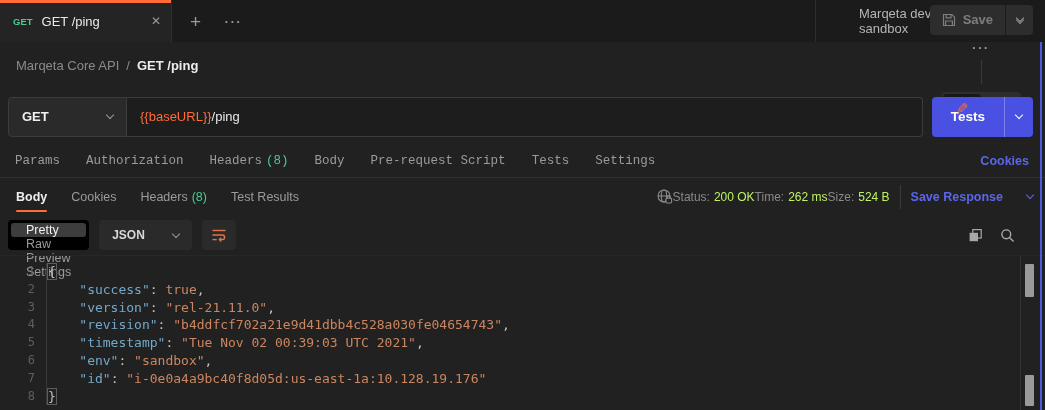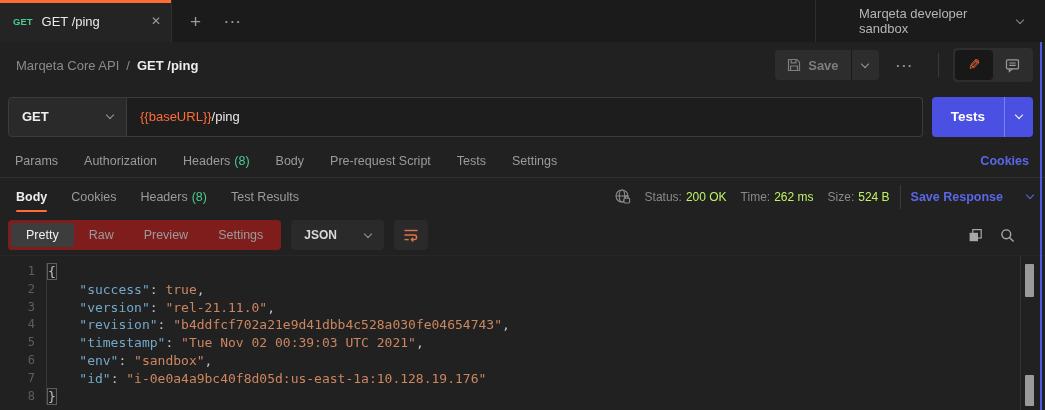--- a/index.html
+++ b/index.html
@@ -21,21 +21,21 @@
   .tab-actions{display:flex;align-items:center;gap:24px;padding:0 18px;color:#9a9a9a;}
   .plus{font-size:19px;font-weight:300;line-height:1;}
   .dots{font-size:8px;letter-spacing:3px;color:#9a9a9a;}
   .workspace{margin-left:auto;width:230px;border-left:1px solid #2e2e2e;display:flex;align-items:center;padding:0 22px 0 43px;color:#b5b5b5;font-size:13px;cursor:pointer;}
   .workspace .chev{margin-left:auto;color:#8a8a8a;}
 
   
   .header-row{height:46px;display:flex;align-items:center;padding:0 12px 0 16px;background:#212121;}
   .crumbs{font-size:13px;color:#8a8a8a;display:flex;gap:7px;align-items:center;white-space:nowrap;}
   .crumb-cur{color:#ededed;font-weight:700;}
-  .header-right{margin-left:auto;display:flex;align-items:center;gap:8px;}
+  .header-right{margin-left:auto;display:flex;align-items:center;gap:8px;flex-direction:column;}
   .save-group{display:flex;align-items:stretch;background:#2d2d2d;border-radius:4px;height:30px;overflow:hidden;}
   .save-main{display:flex;align-items:center;gap:7px;padding:0 12px;color:#7d7d7d;font-size:13px;font-weight:600;}
   .save-split{width:28px;display:flex;align-items:center;justify-content:center;border-left:1px solid #1b1b1b;color:#9a9a9a;}
   .hdr-dots{padding:0 10px;color:#9a9a9a;}
   .vdiv{width:1px;height:24px;background:#3a3a3a;margin:0 6px;}
   .edit-group{display:flex;align-items:center;background:#2d2d2d;border-radius:4px;height:34px;padding:2px;}
   .pencil-cell{width:38px;height:30px;background:#181818;border-radius:4px;display:flex;align-items:center;justify-content:center;}
   .pencil{color:#ff6c37;font-size:15px;transform:scaleX(-1);}
   .comment-cell{width:38px;height:30px;display:flex;align-items:center;justify-content:center;}
 
@@ -47,41 +47,41 @@
   .method-box .chev{margin-left:auto;color:#9a9a9a;}
   .url-box{flex:1;background:#1d1d1d;border:1px solid #3c3c3c;border-left:none;border-radius:0 4px 4px 0;display:flex;align-items:center;padding:0 13px;font-size:13px;white-space:nowrap;overflow:hidden;cursor:text;}
   .url-base{color:#ff6c37;}
   .url-path{color:#e8e8e8;}
   .send-btn{margin-left:9px;height:40px;display:flex;background:#4a50e2;border-radius:4px;color:#fff;cursor:pointer;overflow:hidden;}
   .send-main{padding:0 19px;display:flex;align-items:center;font-weight:600;font-size:13.5px;}
   .send-split{width:29px;display:flex;align-items:center;justify-content:center;border-left:1px solid rgba(255,255,255,.28);}
 
   
   .req-tabs{height:33px;display:flex;align-items:center;padding:0 16px 0 2px;border-bottom:1px solid #2e2e2e;}
-  .req-tabs .tab-item{padding:0 13px;font-size:12.5px;color:#9b9b9b;cursor:pointer;white-space:nowrap;}
+  .req-tabs .tab-item{padding:0 13px;font-size:12.5px;color:#9b9b9b;cursor:pointer;white-space:nowrap;font-family:Liberation Mono, monospace;}
   .req-tabs .count{color:#49cc90;margin-left:4px;}
   .cookies-link{margin-left:auto;color:#5b67e8;font-weight:700;font-size:12.5px;cursor:pointer;}
 
   
   .resp-head{height:37px;display:flex;align-items:center;padding:0 12px 0 4px;}
   .resp-tabs{display:flex;align-items:stretch;height:100%;}
   .resp-tabs .tab-item{padding:0 12px;display:flex;align-items:center;font-size:12.5px;color:#9b9b9b;position:relative;cursor:pointer;white-space:nowrap;}
   .resp-tabs .tab-item.active{color:#ededed;font-weight:700;}
   .resp-tabs .tab-item.active::after{content:"";position:absolute;left:12px;right:12px;bottom:3px;height:2.5px;background:#ff6c37;border-radius:2px;}
   .resp-tabs .count{color:#49cc90;margin-left:4px;}
   .resp-meta{margin-left:auto;display:flex;align-items:center;font-size:12px;white-space:nowrap;}
-  .meta-pair{margin-left:14px;color:#8a8a8a;}
+  .meta-pair{color:#8a8a8a;}
   .meta-val{color:#bef264;margin-left:4px;}
   .resp-meta .vdiv{margin:0 10px;}
   .save-resp{color:#5b67e8;font-weight:700;font-size:12.5px;display:flex;align-items:center;gap:24px;cursor:pointer;}
   .globe{margin-left:2px;display:flex;align-items:center;}
 
   
   .view-bar{height:40px;display:flex;align-items:center;padding:0 14px 0 8px;gap:10px;}
-  .seg{display:flex;background:#7f1d1d;border-radius:4px;padding:3px;height:30px;}
+  .seg{display:flex;background:#000000;border-radius:4px;padding:3px;height:30px;flex-direction:column;}
   .seg .tab-item{padding:0 15px;display:flex;align-items:center;font-size:12.5px;color:#9b9b9b;border-radius:3px;cursor:pointer;}
   .seg .tab-item.active{background:#3d3d3d;color:#f0f0f0;}
   .json-box{display:flex;align-items:center;gap:28px;background:#2a2a2a;border-radius:4px;height:30px;padding:0 13px;color:#d8d8d8;font-size:12px;font-weight:700;cursor:pointer;}
   .json-box .chev{color:#9a9a9a;}
   .wrap-box{width:34px;height:30px;background:#2a2a2a;border-radius:4px;display:flex;align-items:center;justify-content:center;cursor:pointer;}
   .view-right{margin-left:auto;display:flex;align-items:center;gap:17px;padding-right:16px;}
   .view-right > span{cursor:pointer;display:flex;}
 
   
   .code-area{height:155px;position:relative;font-family:"DejaVu Sans Mono",monospace;font-size:13px;padding-top:7px;border-top:1px solid #272727;}

